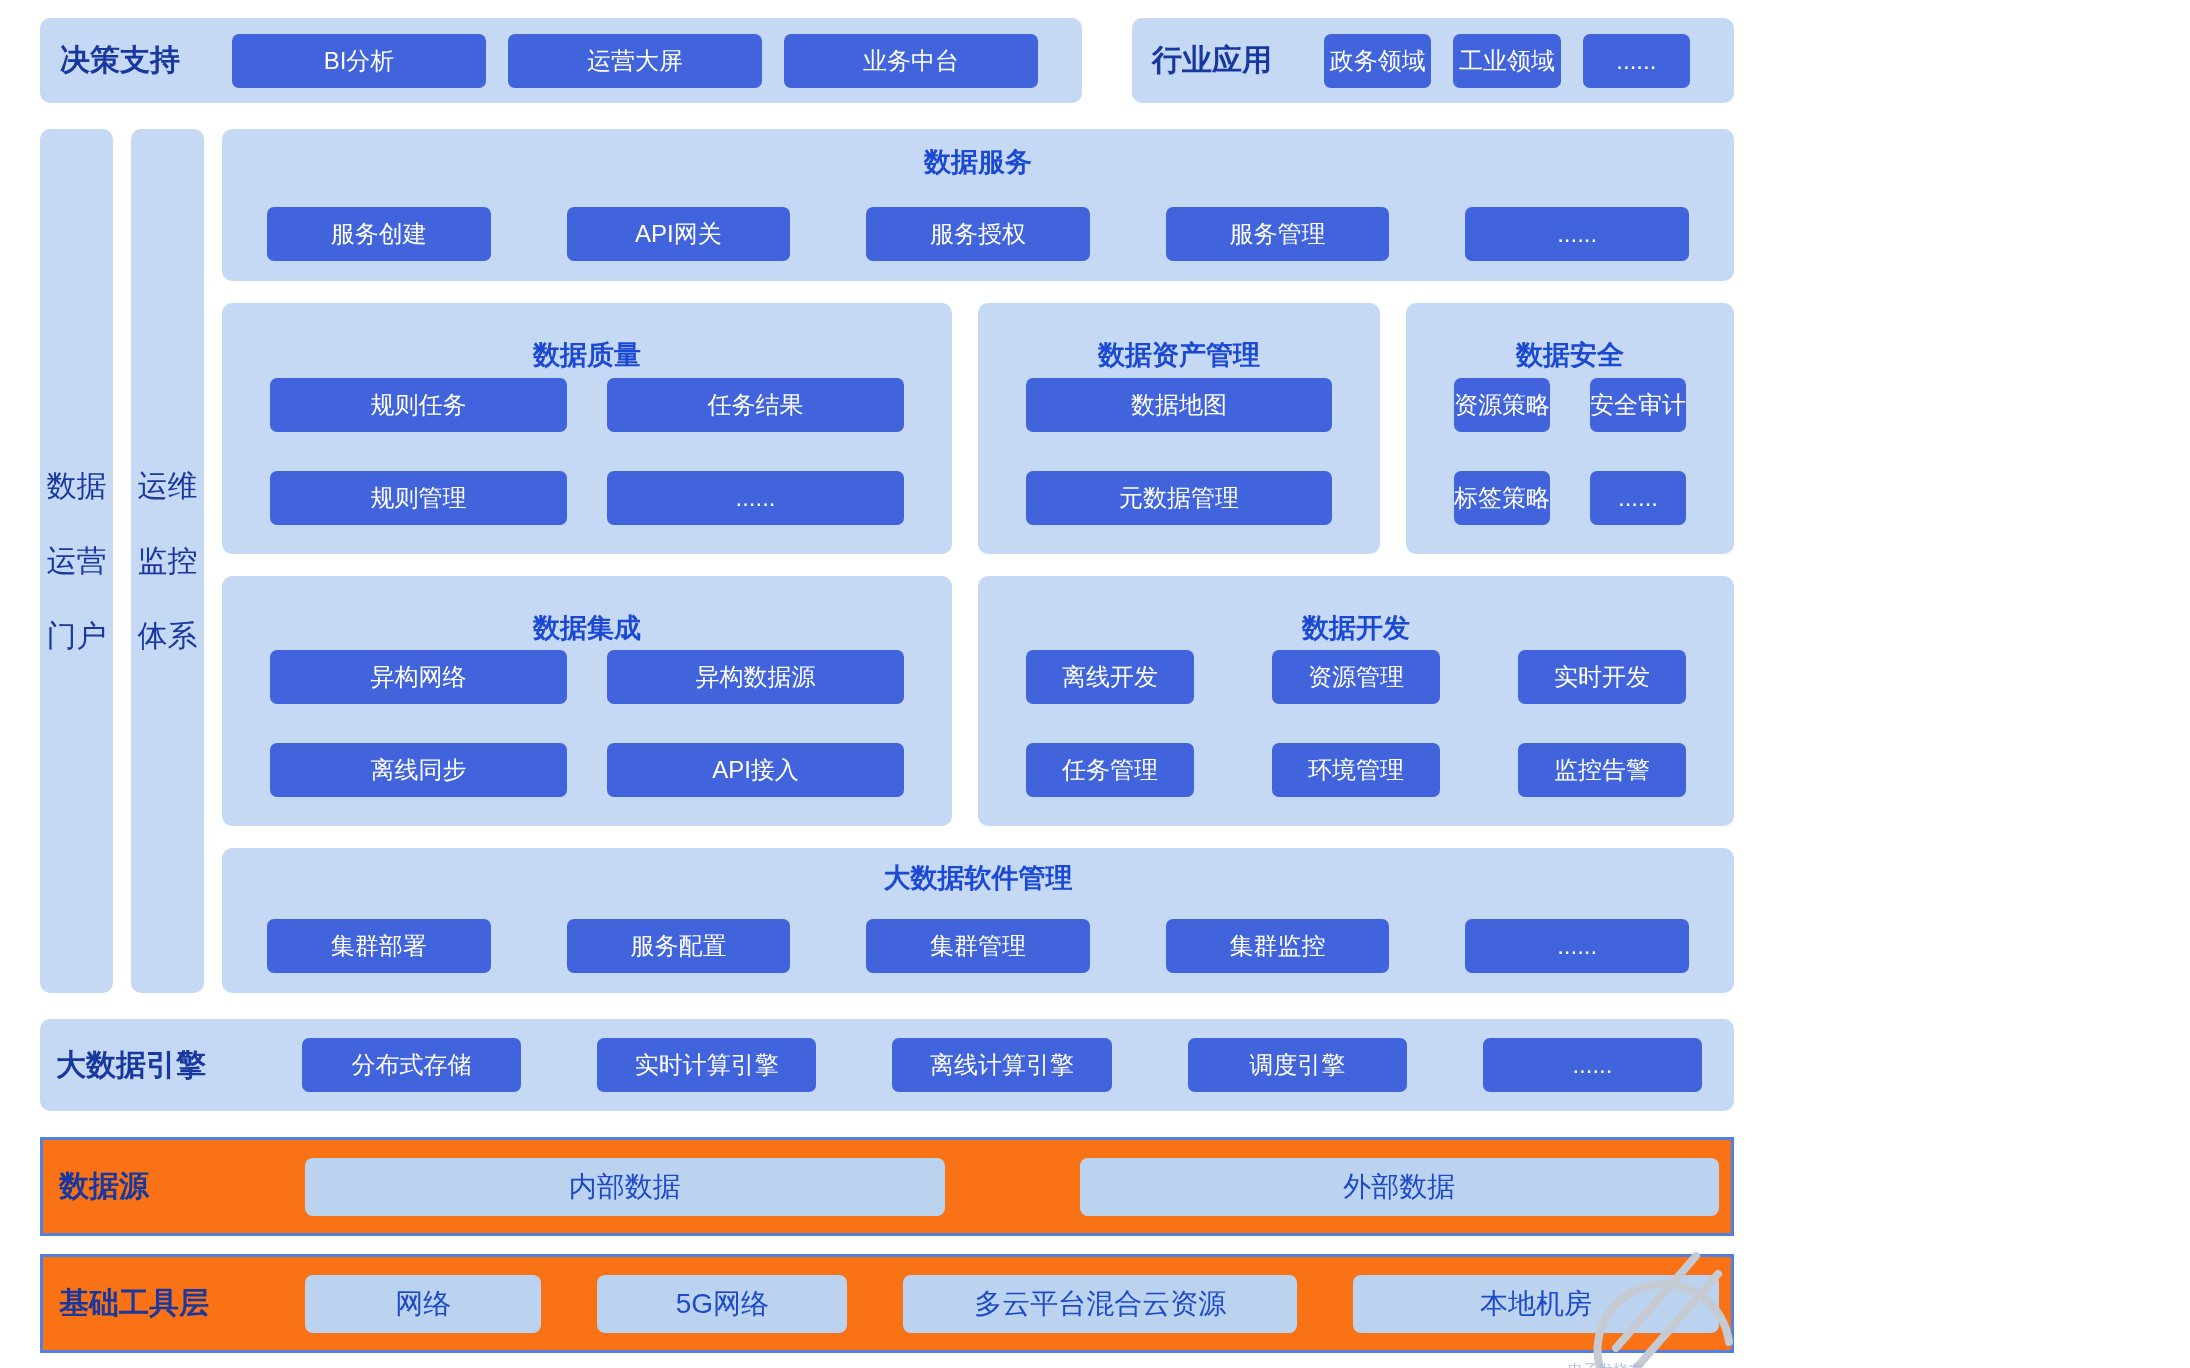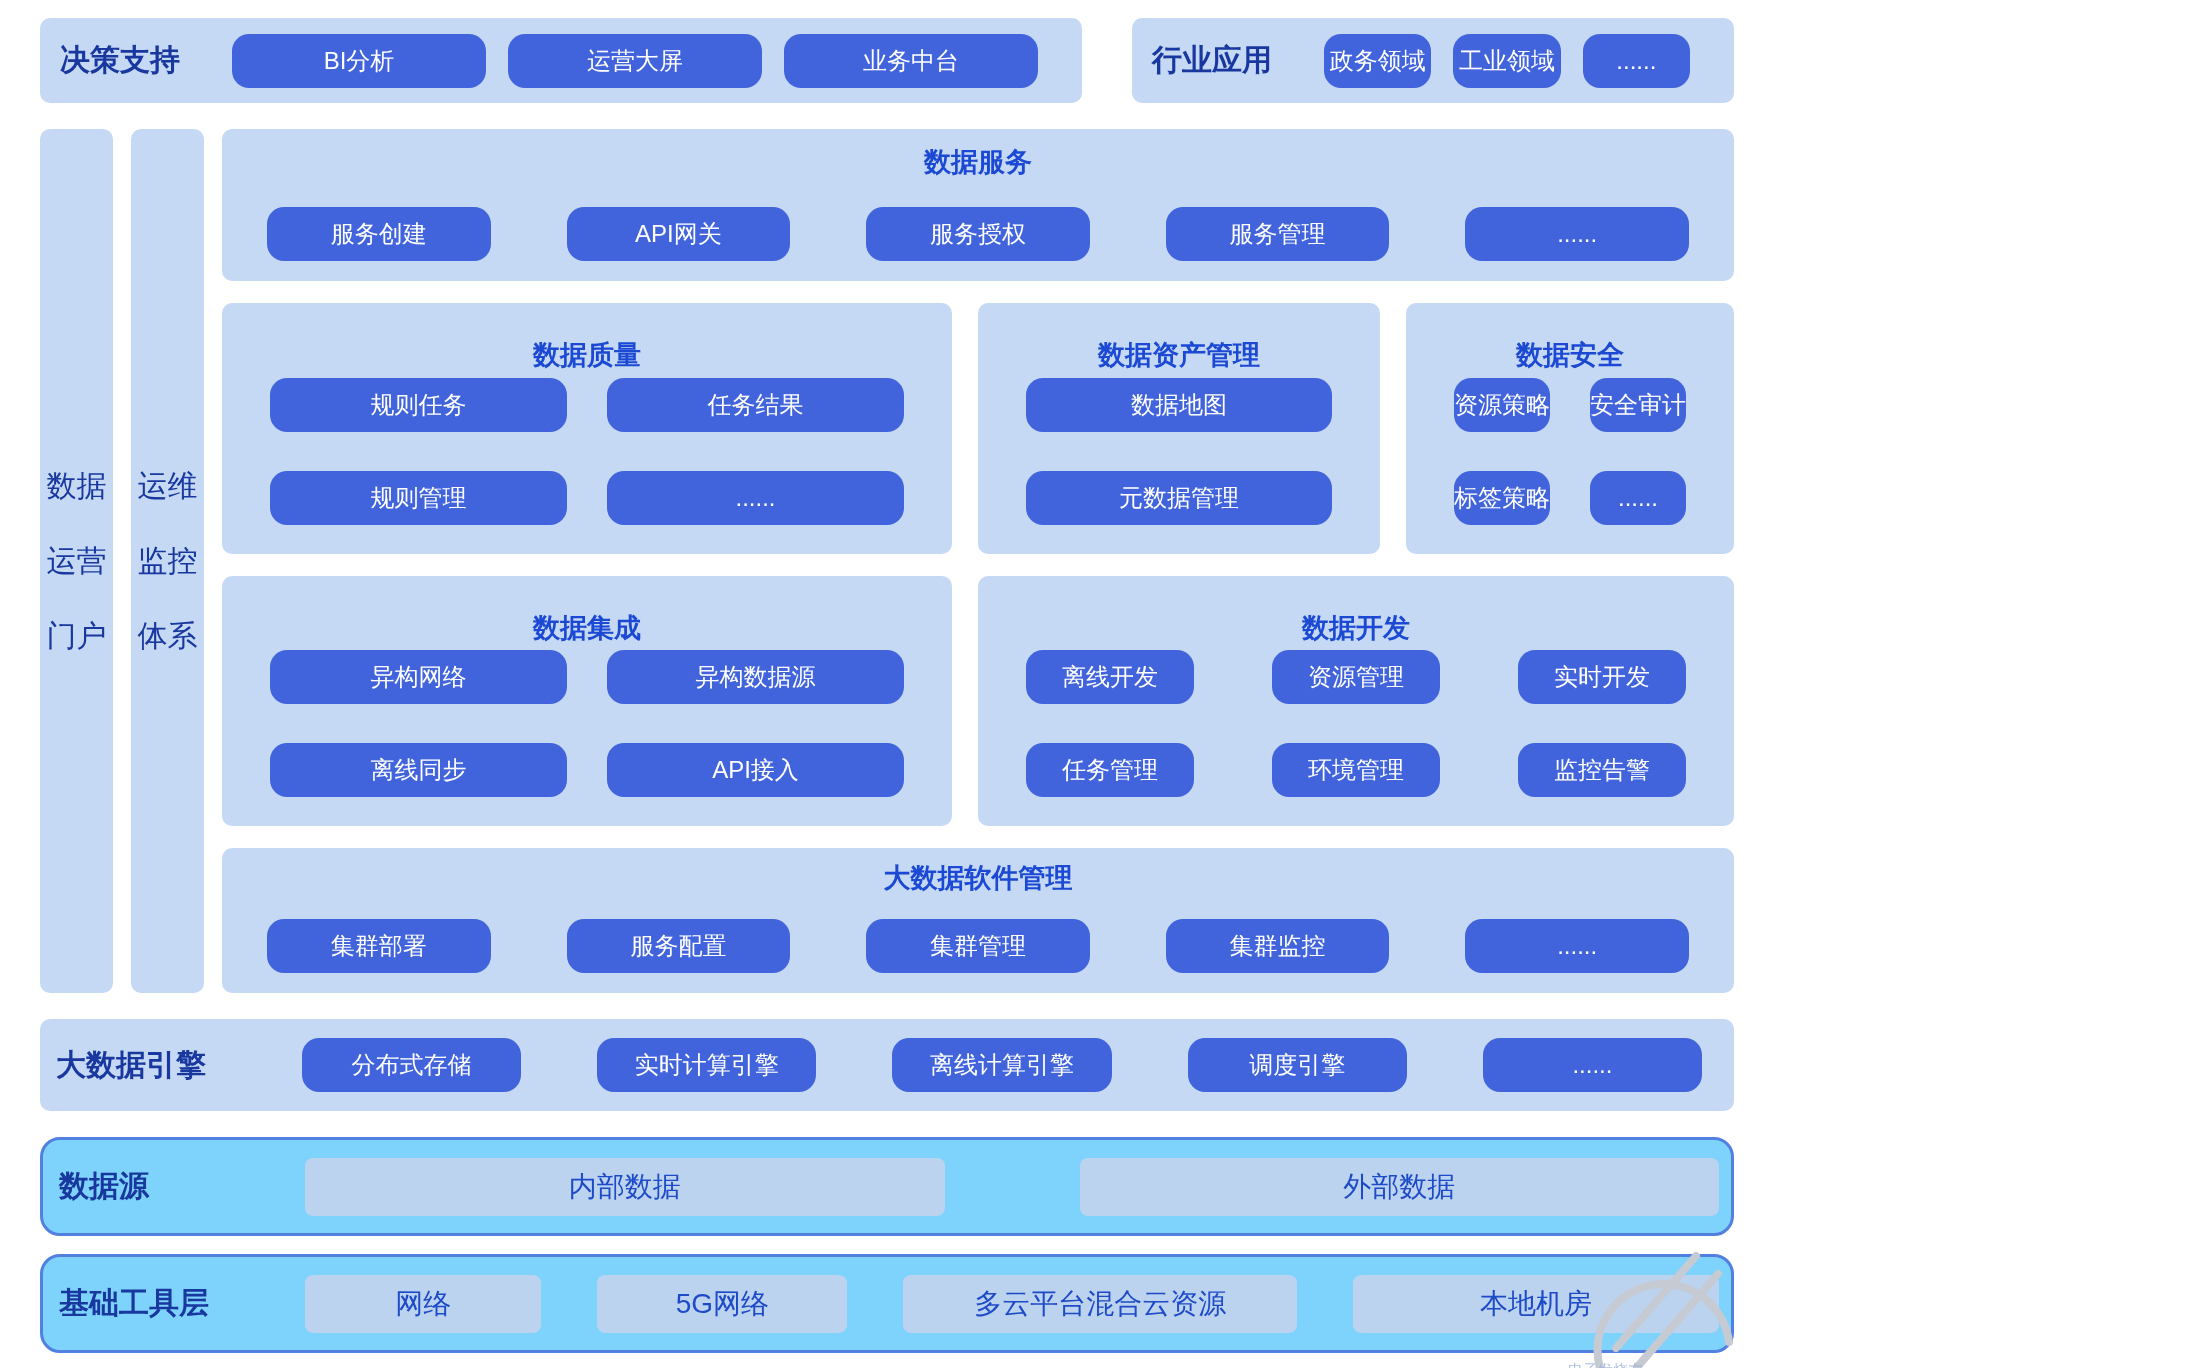--- a/index.html
+++ b/index.html
@@ -25,21 +25,21 @@
   .title {
     color: var(--title-text, #1c49d4);
     font-weight: 700;
     font-size: 27px;
     text-align: center;
     white-space: nowrap;
   }
   .btn {
     background: var(--block-bg, #4164dc);
     color: var(--block-text, #ffffff);
-    border-radius: 17px;
+    border-radius: 7px;
     height: 54px;
     display: flex;
     align-items: center;
     justify-content: center;
     font-size: 24px;
     white-space: nowrap;
   }
   .lbtn {
     background: var(--light-block-bg, #bcd3f0);
     color: var(--light-block-text, #1d4ac6);
@@ -107,23 +107,23 @@
     align-items: center;
     padding: 0 32px 0 16px;
     margin-bottom: 26px;
   }
   .engine-row .label { width: 246px; flex-shrink: 0; }
   .engine-row .btn-row { flex: 1; }
 
   
   .border-row {
     height: 99px;
-    background: #7dd3fc;
+    background: #f97316;
     border: 3px solid var(--outline-border, #5180e0);
-    border-radius: 20px;
+    border-radius: 0;
     display: flex;
     align-items: center;
     padding: 0 12px 0 16px;
   }
   .border-row .label { width: 246px; flex-shrink: 0; }
   .datasource-row { margin-bottom: 18px; }
   .ds-btns { flex: 1; display: flex; gap: 135px; }
   .ds-btns .lbtn { flex: 1; }
   .infra-btns { flex: 1; display: flex; gap: 56px; }
   .fw1 { flex: 210; } .fw2 { flex: 222; } .fw3 { flex: 350; } .fw4 { flex: 325; }

